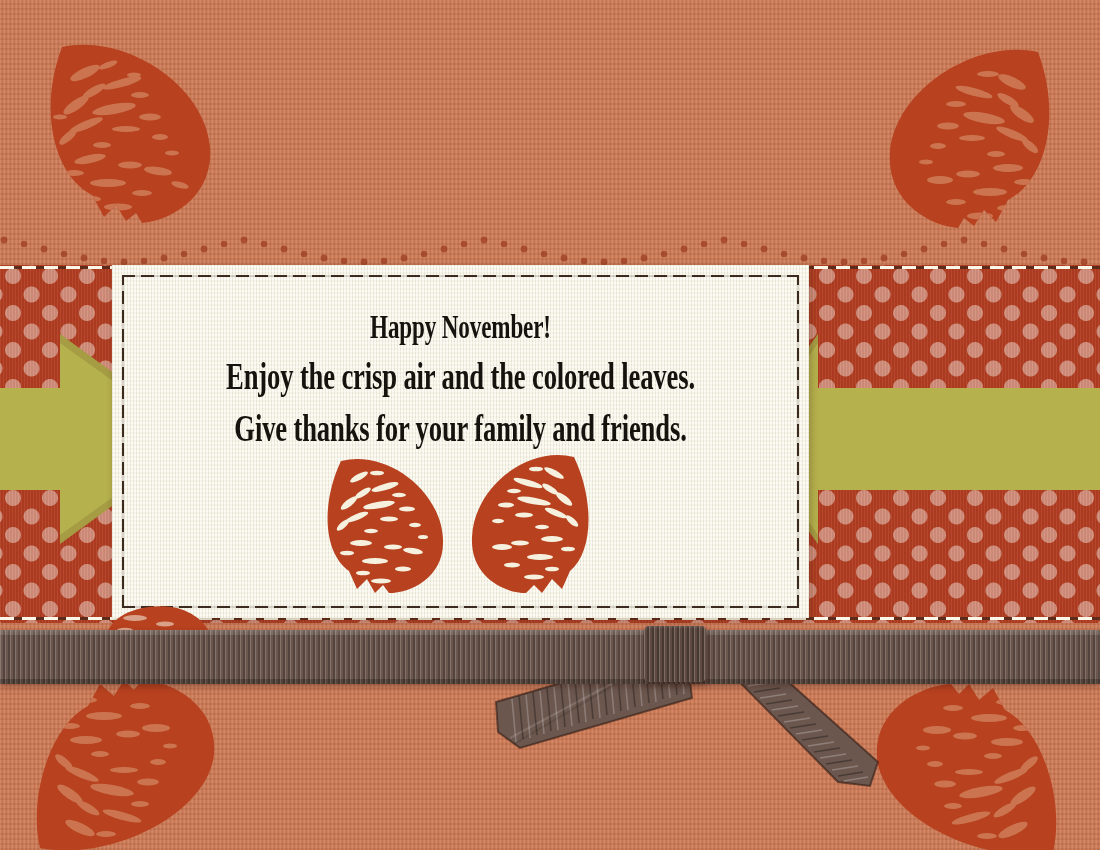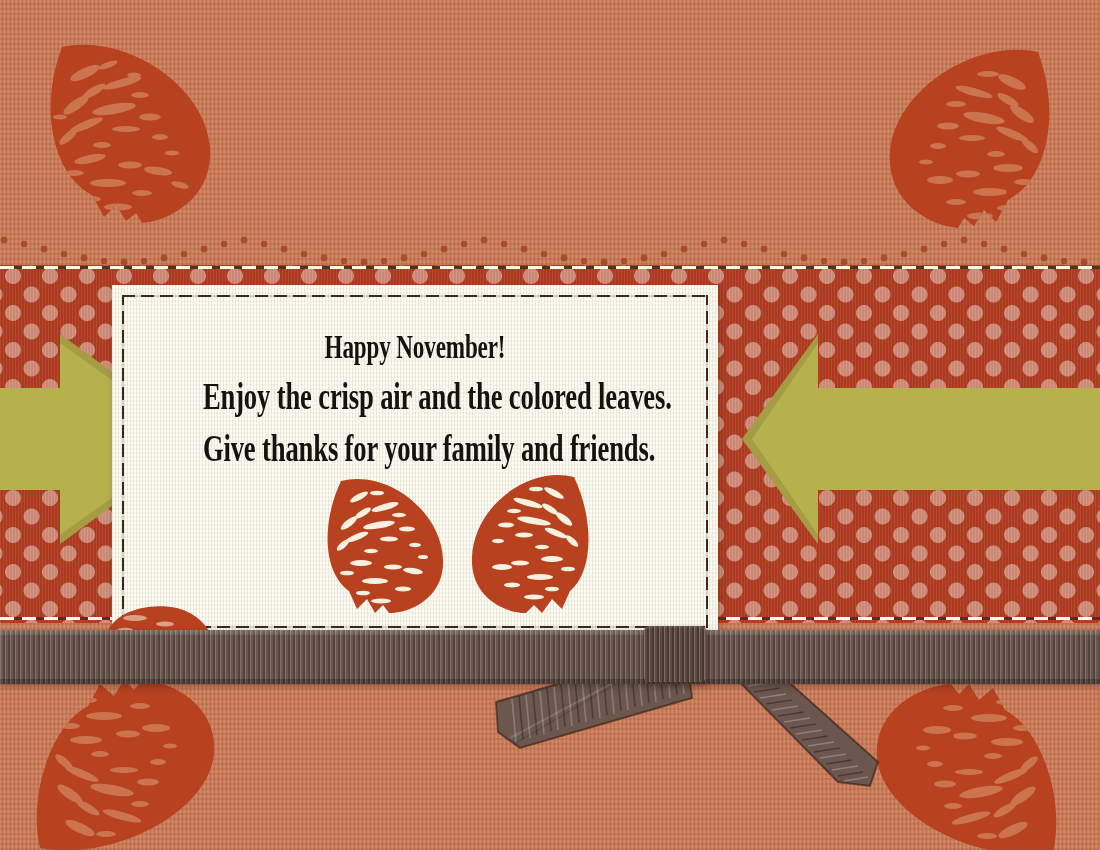--- a/index.html
+++ b/index.html
@@ -313,21 +313,21 @@
     </svg>
   </div>
 
   <div class="arrow" style="left:738px; top:330px;">
     <svg width="380" height="218" viewBox="0 0 380 218">
       <path d="M380 58 L80 58 L80 4 L4 109 L80 214 L80 160 L380 160 Z" fill="#B5B14D"></path>
       <path d="M80 4 L4 109 L80 214 L80 205 L14 109 L80 13 Z" fill="rgba(80,50,25,0.16)"></path>
     </svg>
   </div>
 
-  <div class="card" style="left:112px; top:265px; width:606px; height:353px;margin-top:20px;">
+  <div class="card" style="left:112px; top:265px; width:697px; height:353px;">
     <div class="card-texture"></div>
     <div class="card-stitch top"></div>
     <div class="card-stitch bottom"></div>
     <div class="card-stitch left"></div>
     <div class="card-stitch right"></div>
 
     <div class="message">
       <span class="line line1">Happy November!</span>
       <span class="line line2">Enjoy the crisp air and the colored leaves.</span>
       <span class="line line3">Give thanks for your family and friends.</span>

